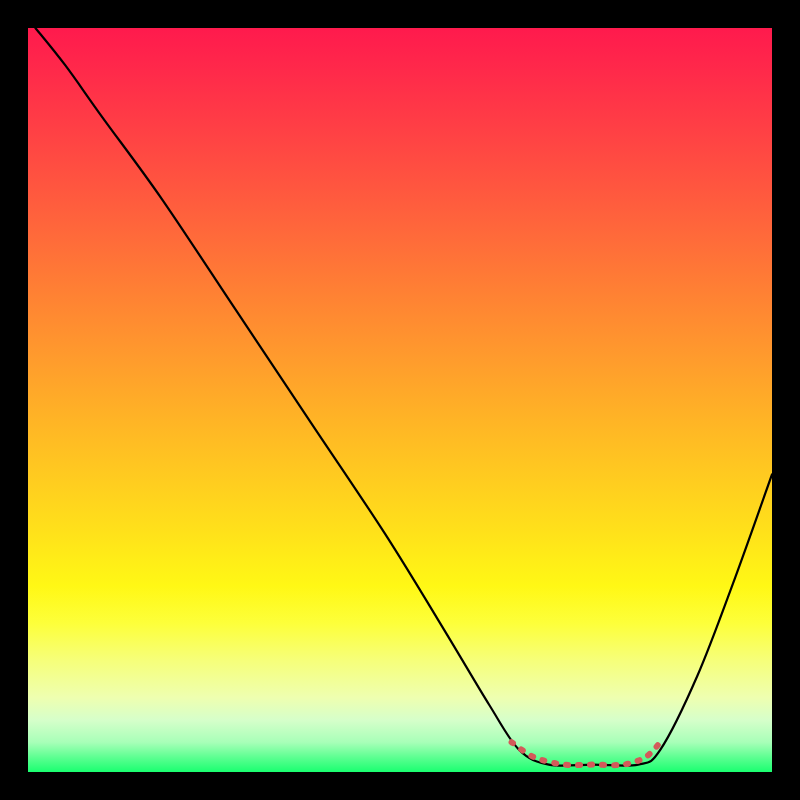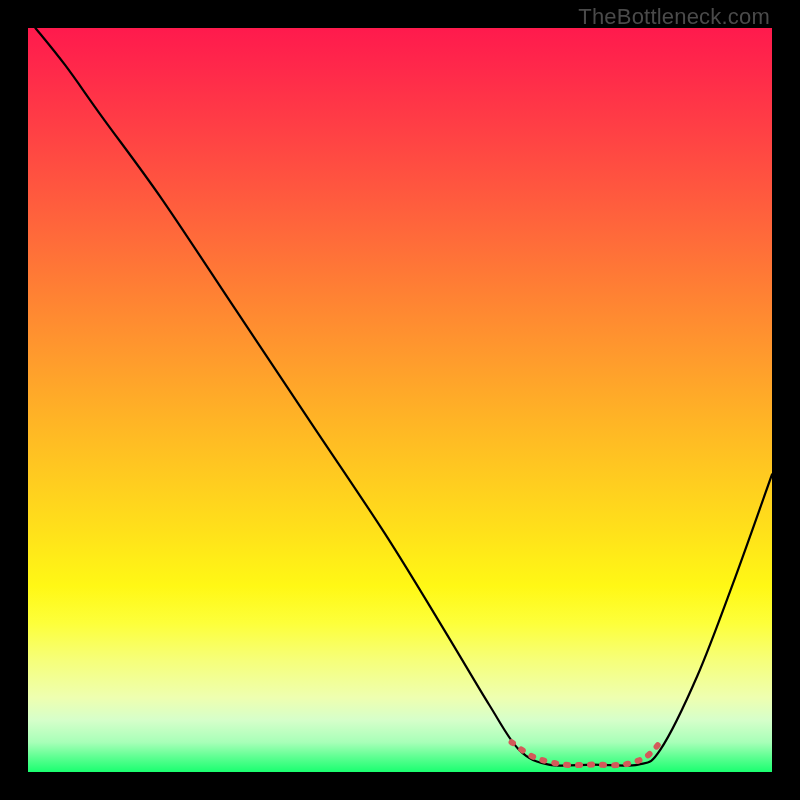--- a/index.html
+++ b/index.html
@@ -61,21 +61,20 @@
     position: absolute;
     top: 0; left: 0;
     width: 744px; height: 744px;
     overflow: visible;
   }
 </style>
 </head>
 <body>
 
 <div class="frame">
-  <div class="watermark">TheBottleneck.com</div>
   <div class="plot-area">
     <div class="gradient-bg"></div>
     <svg class="curve" viewBox="0 0 744 744">
       <path id="main-curve" fill="none" stroke="#000" stroke-width="2.2" stroke-linecap="round" d="M7.4 0.0 C12.4 6.2,26.0 22.3,37.2 37.2 C48.4 52.1,58.3 67.0,74.4 89.3 C90.5 111.6,111.6 138.9,133.9 171.1 C156.2 203.4,183.5 245.5,208.3 282.7 C233.1 319.9,257.9 357.1,282.7 394.3 C307.5 431.5,334.8 471.2,357.1 505.9 C379.4 540.6,399.3 574.1,416.6 602.6 C434.0 631.2,448.9 657.2,461.3 677.0 C473.7 696.9,481.1 711.8,491.0 721.7 C501.0 731.6,508.4 734.1,520.8 736.6 C533.2 739.0,550.6 736.6,565.4 736.6 C580.3 736.6,598.9 739.0,610.1 736.6 C621.2 734.1,622.5 736.6,632.4 721.7 C642.3 706.8,657.2 675.8,669.6 647.3 C682.0 618.8,694.4 584.0,706.8 550.6 C719.2 517.1,737.8 463.8,744.0 446.4"></path>
       <path id="highlight-curve" fill="none" stroke="#d35a5a" stroke-width="6" stroke-linecap="round" stroke-dasharray="2 10" d="M483.6 714.2 C487.3 716.7,497.2 725.4,505.9 729.1 C514.6 732.8,525.8 735.3,535.7 736.6 C545.6 737.8,555.5 736.6,565.4 736.6 C575.4 736.6,586.5 737.8,595.2 736.6 C603.9 735.3,611.3 732.8,617.5 729.1 C623.7 725.4,629.9 716.7,632.4 714.2"></path>
     </svg>
   </div>
 </div>
 
 </body></html>

